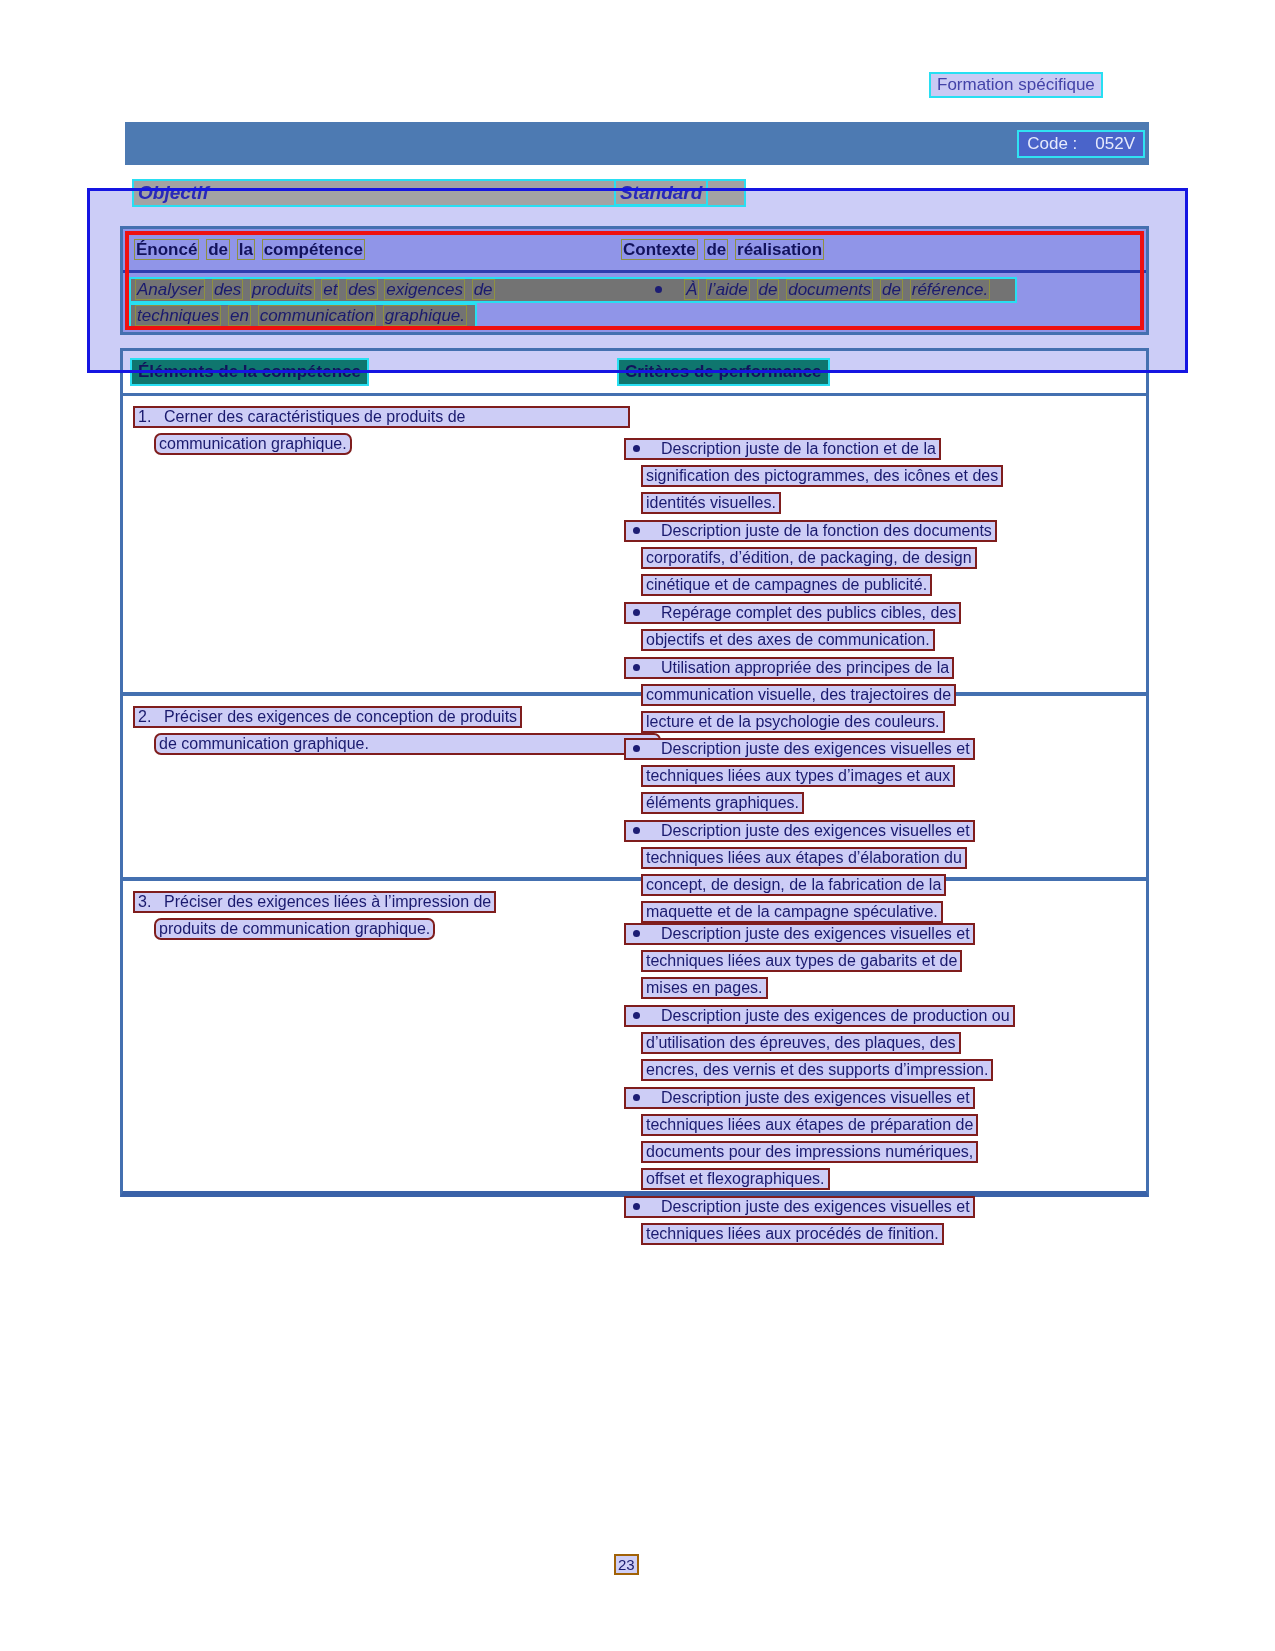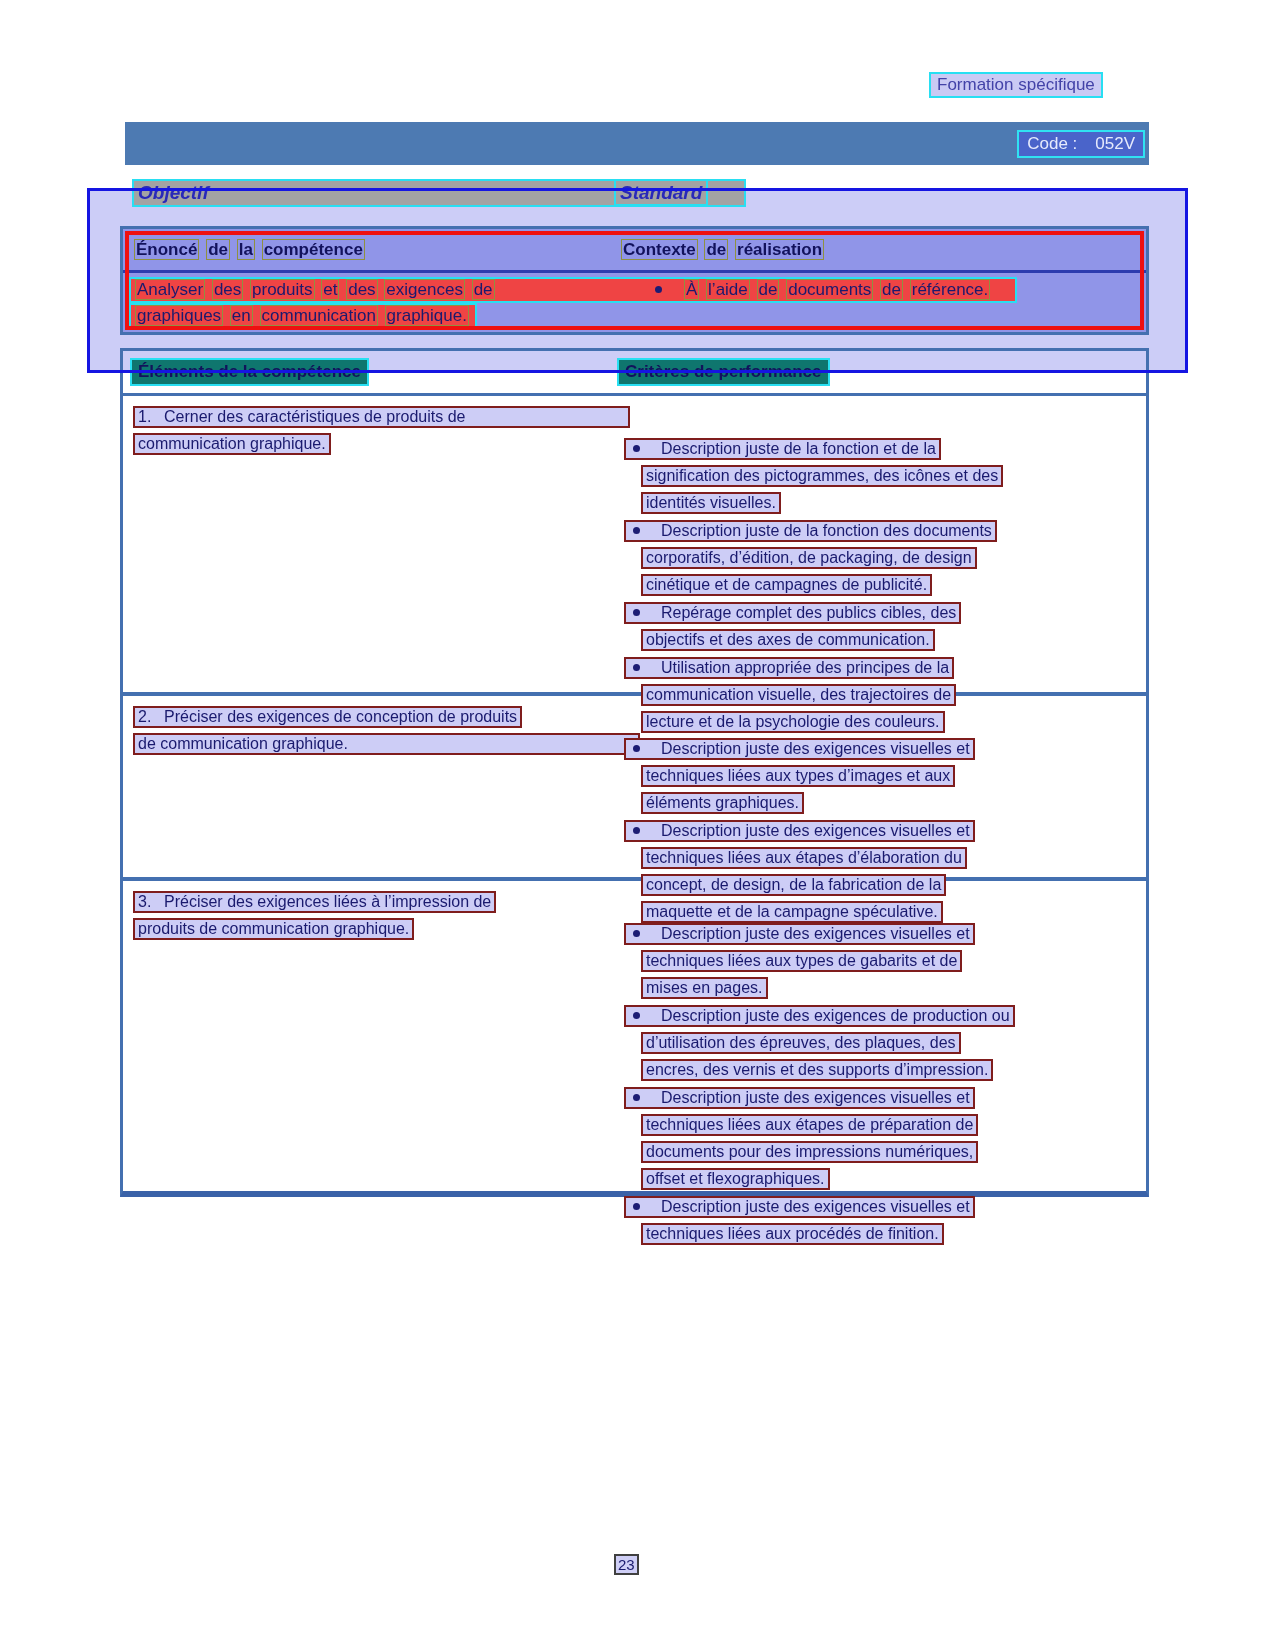--- a/index.html
+++ b/index.html
@@ -3,21 +3,21 @@
 <meta charset="utf-8">
 <style>
   html,body{margin:0;padding:0;background:#ffffff;}
   .page{position:relative;width:1275px;height:1651px;background:#ffffff;
         font-family:"Liberation Sans","DejaVu Sans",sans-serif;color:#1a1a6e;overflow:hidden;}
 
   
   .hl{display:block;width:fit-content;background:#cdcdf6;border:2px solid #7f1d1d;
       font-size:16px;line-height:18px;padding:0 3px;margin:0 0 5px 0;white-space:nowrap;}
   .hl3{background:#0f766e;border:2px solid #28dff2;}
-  .hl2{position:absolute;background:#ef4444;border:2px solid #28dff2;box-sizing:border-box;}
+  .hl2{position:absolute;background:#737373;border:2px solid #28dff2;box-sizing:border-box;font-style:italic;}
   .wbox{border:1px solid #8f9140;padding:0 1px;margin:8px 1px;}
   .dot{display:inline-block;width:7px;height:7px;border-radius:50%;background:#1c1c74;
        margin:0 21px 2px 4px;vertical-align:middle;}
 
   
   .formation{position:absolute;top:72px;left:929px;background:#cacaf4;border:2px solid #28dff2;
              font-size:17px;color:#4343a8;padding:1px 6px;white-space:nowrap;}
   .topbar{position:absolute;left:125px;top:122px;width:1024px;height:43px;background:#4d7ab2;
           display:flex;align-items:center;justify-content:flex-end;}
   .codebox{margin-right:4px;background:#4a64ca;border:2px solid #30e2f2;color:#e6eafc;
@@ -58,25 +58,25 @@
   .rdiv{height:4px;background:#4470b0;}
   .row{display:flex;box-sizing:border-box;padding-top:10px;}
   .row.r1{height:296px;}
   .row.r2{height:181px;}
   .row.r3{height:312px;}
   .col-l{width:497px;padding-left:10px;box-sizing:border-box;}
   .col-r{width:520px;padding-left:4px;box-sizing:border-box;margin-top:32px;}
   .num{display:inline-block;width:26px;}
   .hl.full{width:487px;}
   .hl.full2{width:497px;}
-  .cont-l{}
+  .cont-l{margin-left:21px;border-radius:7px;}
   .cont-r{margin-left:17px;text-align:right;}
   .para{margin-bottom:6px;}
 
-  .pagenum{position:absolute;left:614px;top:1554px;background:#cfcff6;border:2px solid #404040;
+  .pagenum{position:absolute;left:614px;top:1554px;background:#cfcff6;border:2px solid #a16207;
            font-size:15px;padding:0 2px;color:#1a1a6e;}
 </style>
 </head>
 <body>
 
 <div class="page">
 
   <div class="formation">Formation spécifique</div>
 
   <div class="topbar">
@@ -92,21 +92,21 @@
 
   <div class="enonce">
     <div class="rowdiv"></div>
     <div class="hleft"><span class="wbox">Énoncé</span> <span class="wbox">de</span> <span class="wbox">la</span> <span class="wbox">compétence</span> </div>
     <div class="hright"><span class="wbox">Contexte</span> <span class="wbox">de</span> <span class="wbox">réalisation</span> </div>
     <div class="hl2 l1">
       <span class="lt"><span class="wbox">Analyser</span> <span class="wbox">des</span> <span class="wbox">produits</span> <span class="wbox">et</span> <span class="wbox">des</span> <span class="wbox">exigences</span> <span class="wbox">de</span> </span>
       <span class="rt"><span class="dot"></span><span><span class="wbox">À</span> <span class="wbox">l’aide</span> <span class="wbox">de</span> <span class="wbox">documents</span> <span class="wbox">de</span> <span class="wbox">référence.</span> </span></span>
     </div>
     <div class="hl2 l2">
-      <span class="lt"><span class="wbox">graphiques</span> <span class="wbox">en</span> <span class="wbox">communication</span> <span class="wbox">graphique.</span> </span>
+      <span class="lt"><span class="wbox">techniques</span> <span class="wbox">en</span> <span class="wbox">communication</span> <span class="wbox">graphique.</span> </span>
     </div>
     <div class="redframe"></div>
   </div>
 
   <div class="elements">
     <div class="hleft hl3">Éléments de la compétence</div>
     <div class="hright hl3">Critères de performance</div>
     <div class="hdiv"></div>
 
     <div class="rows">

